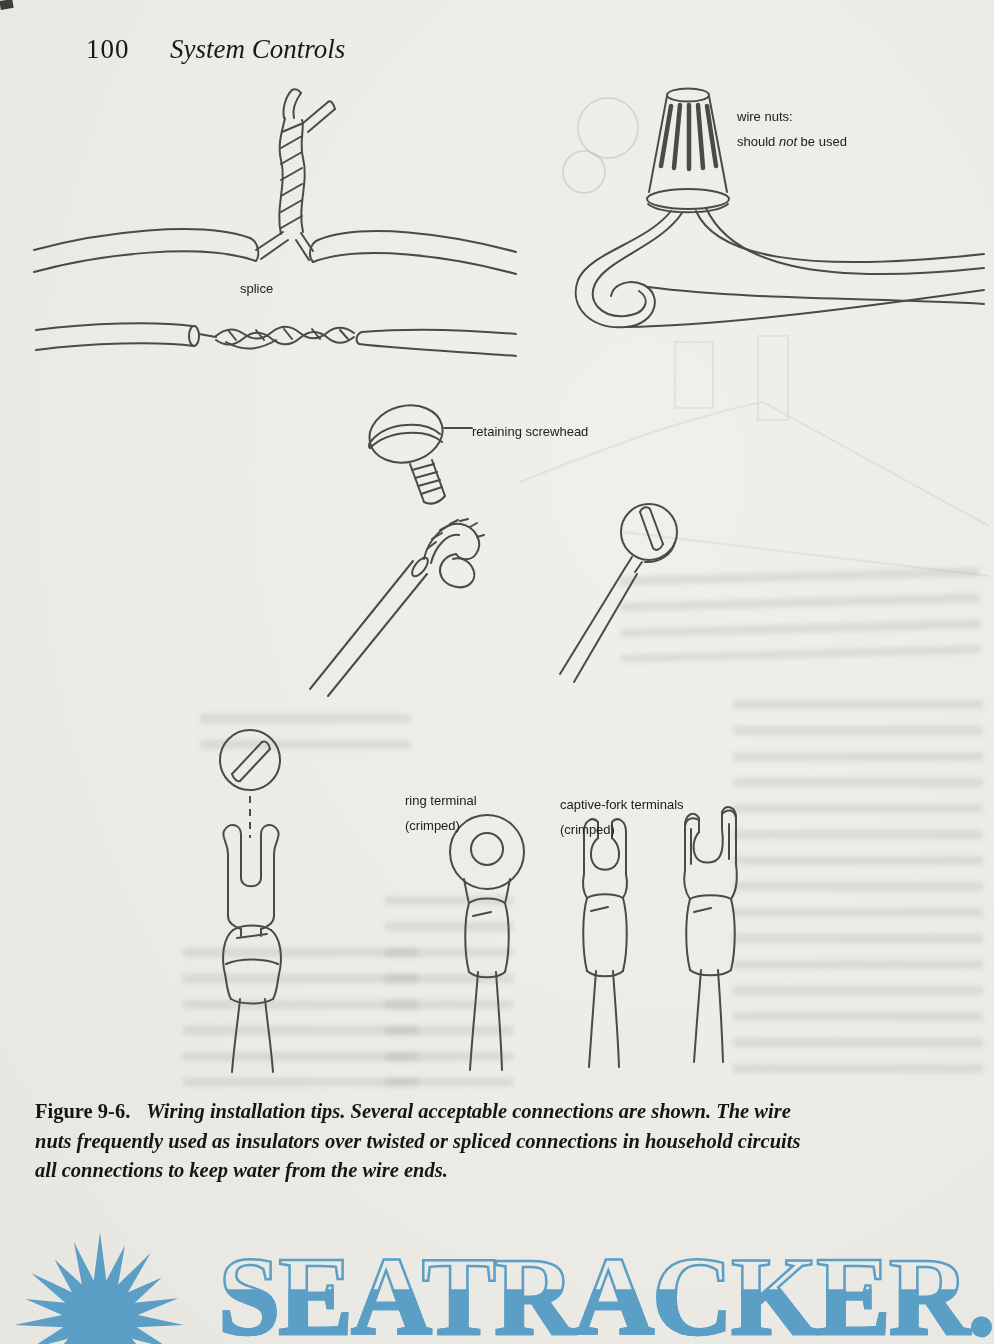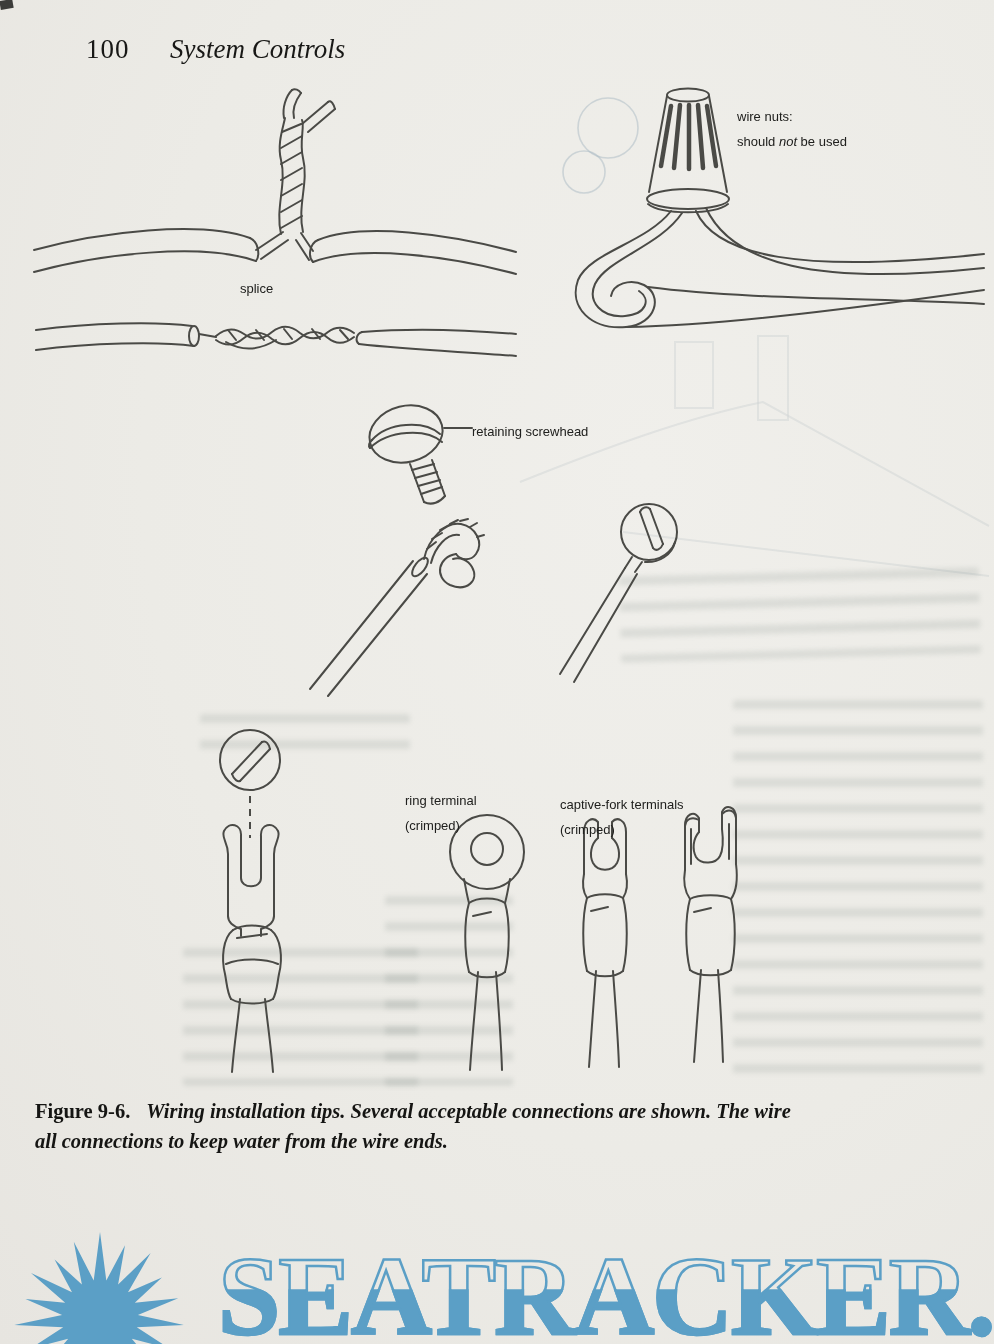--- a/index.html
+++ b/index.html
@@ -258,20 +258,21 @@
   </div>
   <div class="abs lbl center" style="left:560px;top:752px;width:210px;margin-top:40px;">
     <div>captive-fork terminals</div>
     <div>(crimped)</div>
   </div>
 
   <div class="abs caption">
     <div class="cap-line">
       <span class="figlabel">Figure 9-6.</span><span>Wiring installation tips. Several acceptable connections are shown. The wire</span>
     </div>
+    <div class="cap-line">nuts frequently used as insulators over twisted or spliced connections in household circuits</div>
     <div class="cap-line">all connections to keep water from the wire ends.</div>
   </div>
 
   <svg class="abs" style="left:-5px;top:1228px;" width="230" height="230" viewBox="0 0 230 230">
     <polygon fill="#5b9fc6" points="105.0,4.0 111.3,52.5 130.0,17.3 123.1,56.6 155.6,25.0 133.0,64.3 166.9,49.5 139.8,74.7 183.2,70.2 142.9,86.9 188.8,96.9 141.8,99.3 174.5,120.5 136.8,110.8 168.3,148.2 128.3,120.0 141.6,157.6 117.3,125.9 118.6,171.3 105.0,128.0 92.8,163.0 92.7,125.9 66.6,161.0 81.7,120.0 43.1,146.9 73.2,110.8 35.5,120.5 68.2,99.3 19.3,97.1 67.1,86.9 30.5,71.1 70.2,74.7 36.0,44.9 77.0,64.3 59.6,31.6 86.9,56.6 78.8,13.7 98.7,52.5"></polygon>
   </svg>
   <div class="abs wm-text wm-outline">SEATRACKER.RU</div>
   <div class="abs wm-text wm-solid">SEATRACKER.RU</div>
 
 </div>

